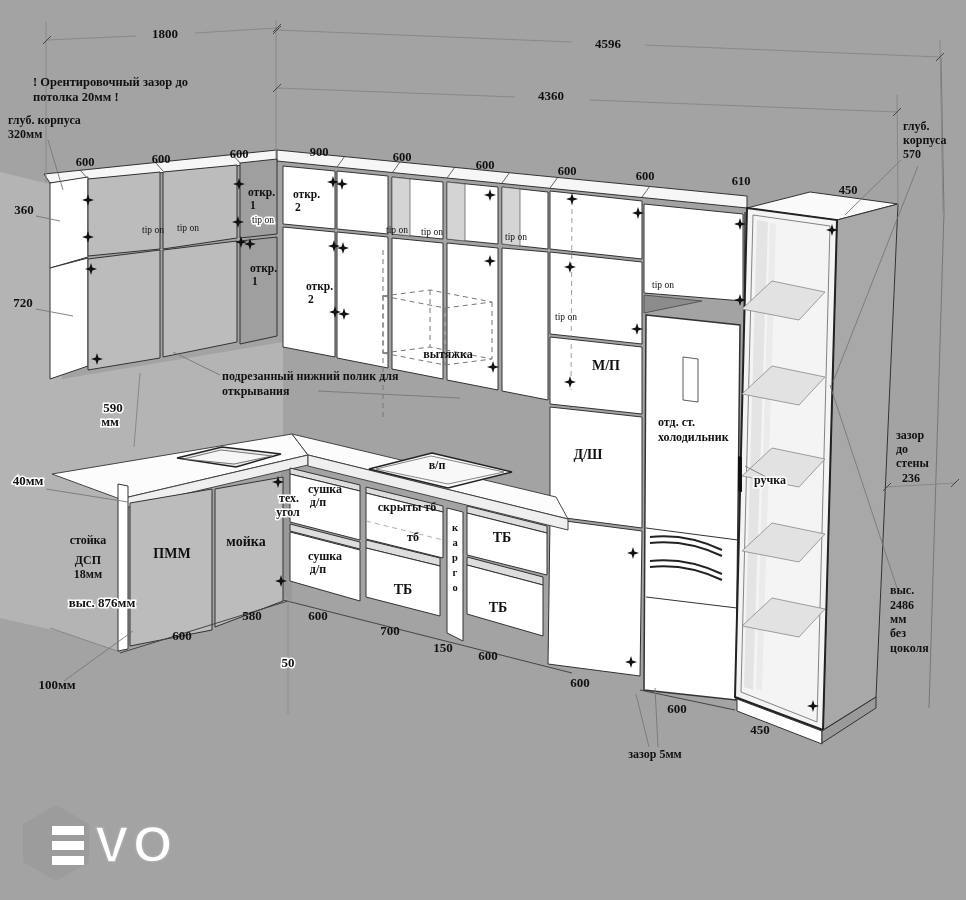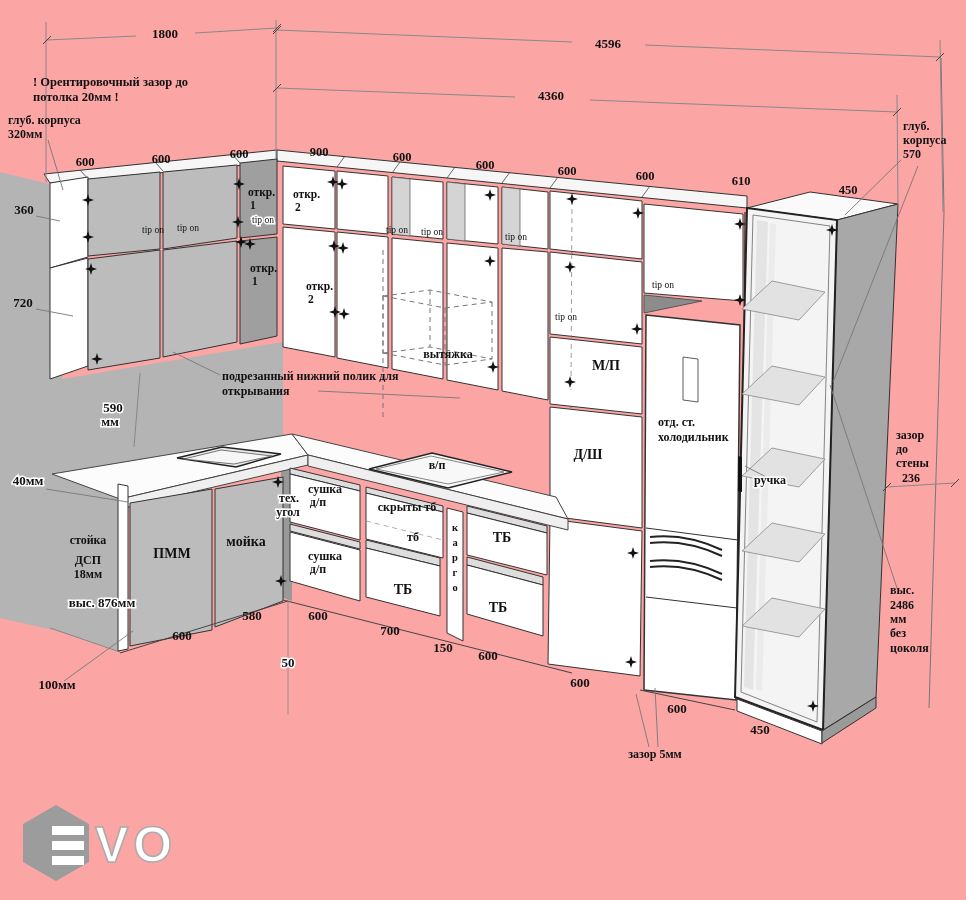--- a/index.html
+++ b/index.html
@@ -1,16 +1,16 @@
 <!DOCTYPE html>
 <html><head>
 <meta charset="utf-8">
 <style>
   html,body{margin:0;padding:0;background:#fff;}
-  .canvas{position:relative;width:966px;height:900px;background:#fca5a5;overflow:hidden;
+  .canvas{position:relative;width:966px;height:900px;background:#a3a3a3;overflow:hidden;
           font-family:"Liberation Serif", serif;}
   svg{position:absolute;left:0;top:0;}
   text{fill:#111;}
   .dim{font-size:13px;font-weight:bold;}
   .wlab{font-size:12.5px;font-weight:bold;}
   .tip{font-size:9.5px;}
   .otkr{font-size:11.5px;font-weight:bold;}
   .cell{font-size:12px;font-weight:bold;}
   .big{font-size:14px;font-weight:bold;}
   .note{font-size:12px;font-weight:bold;}

